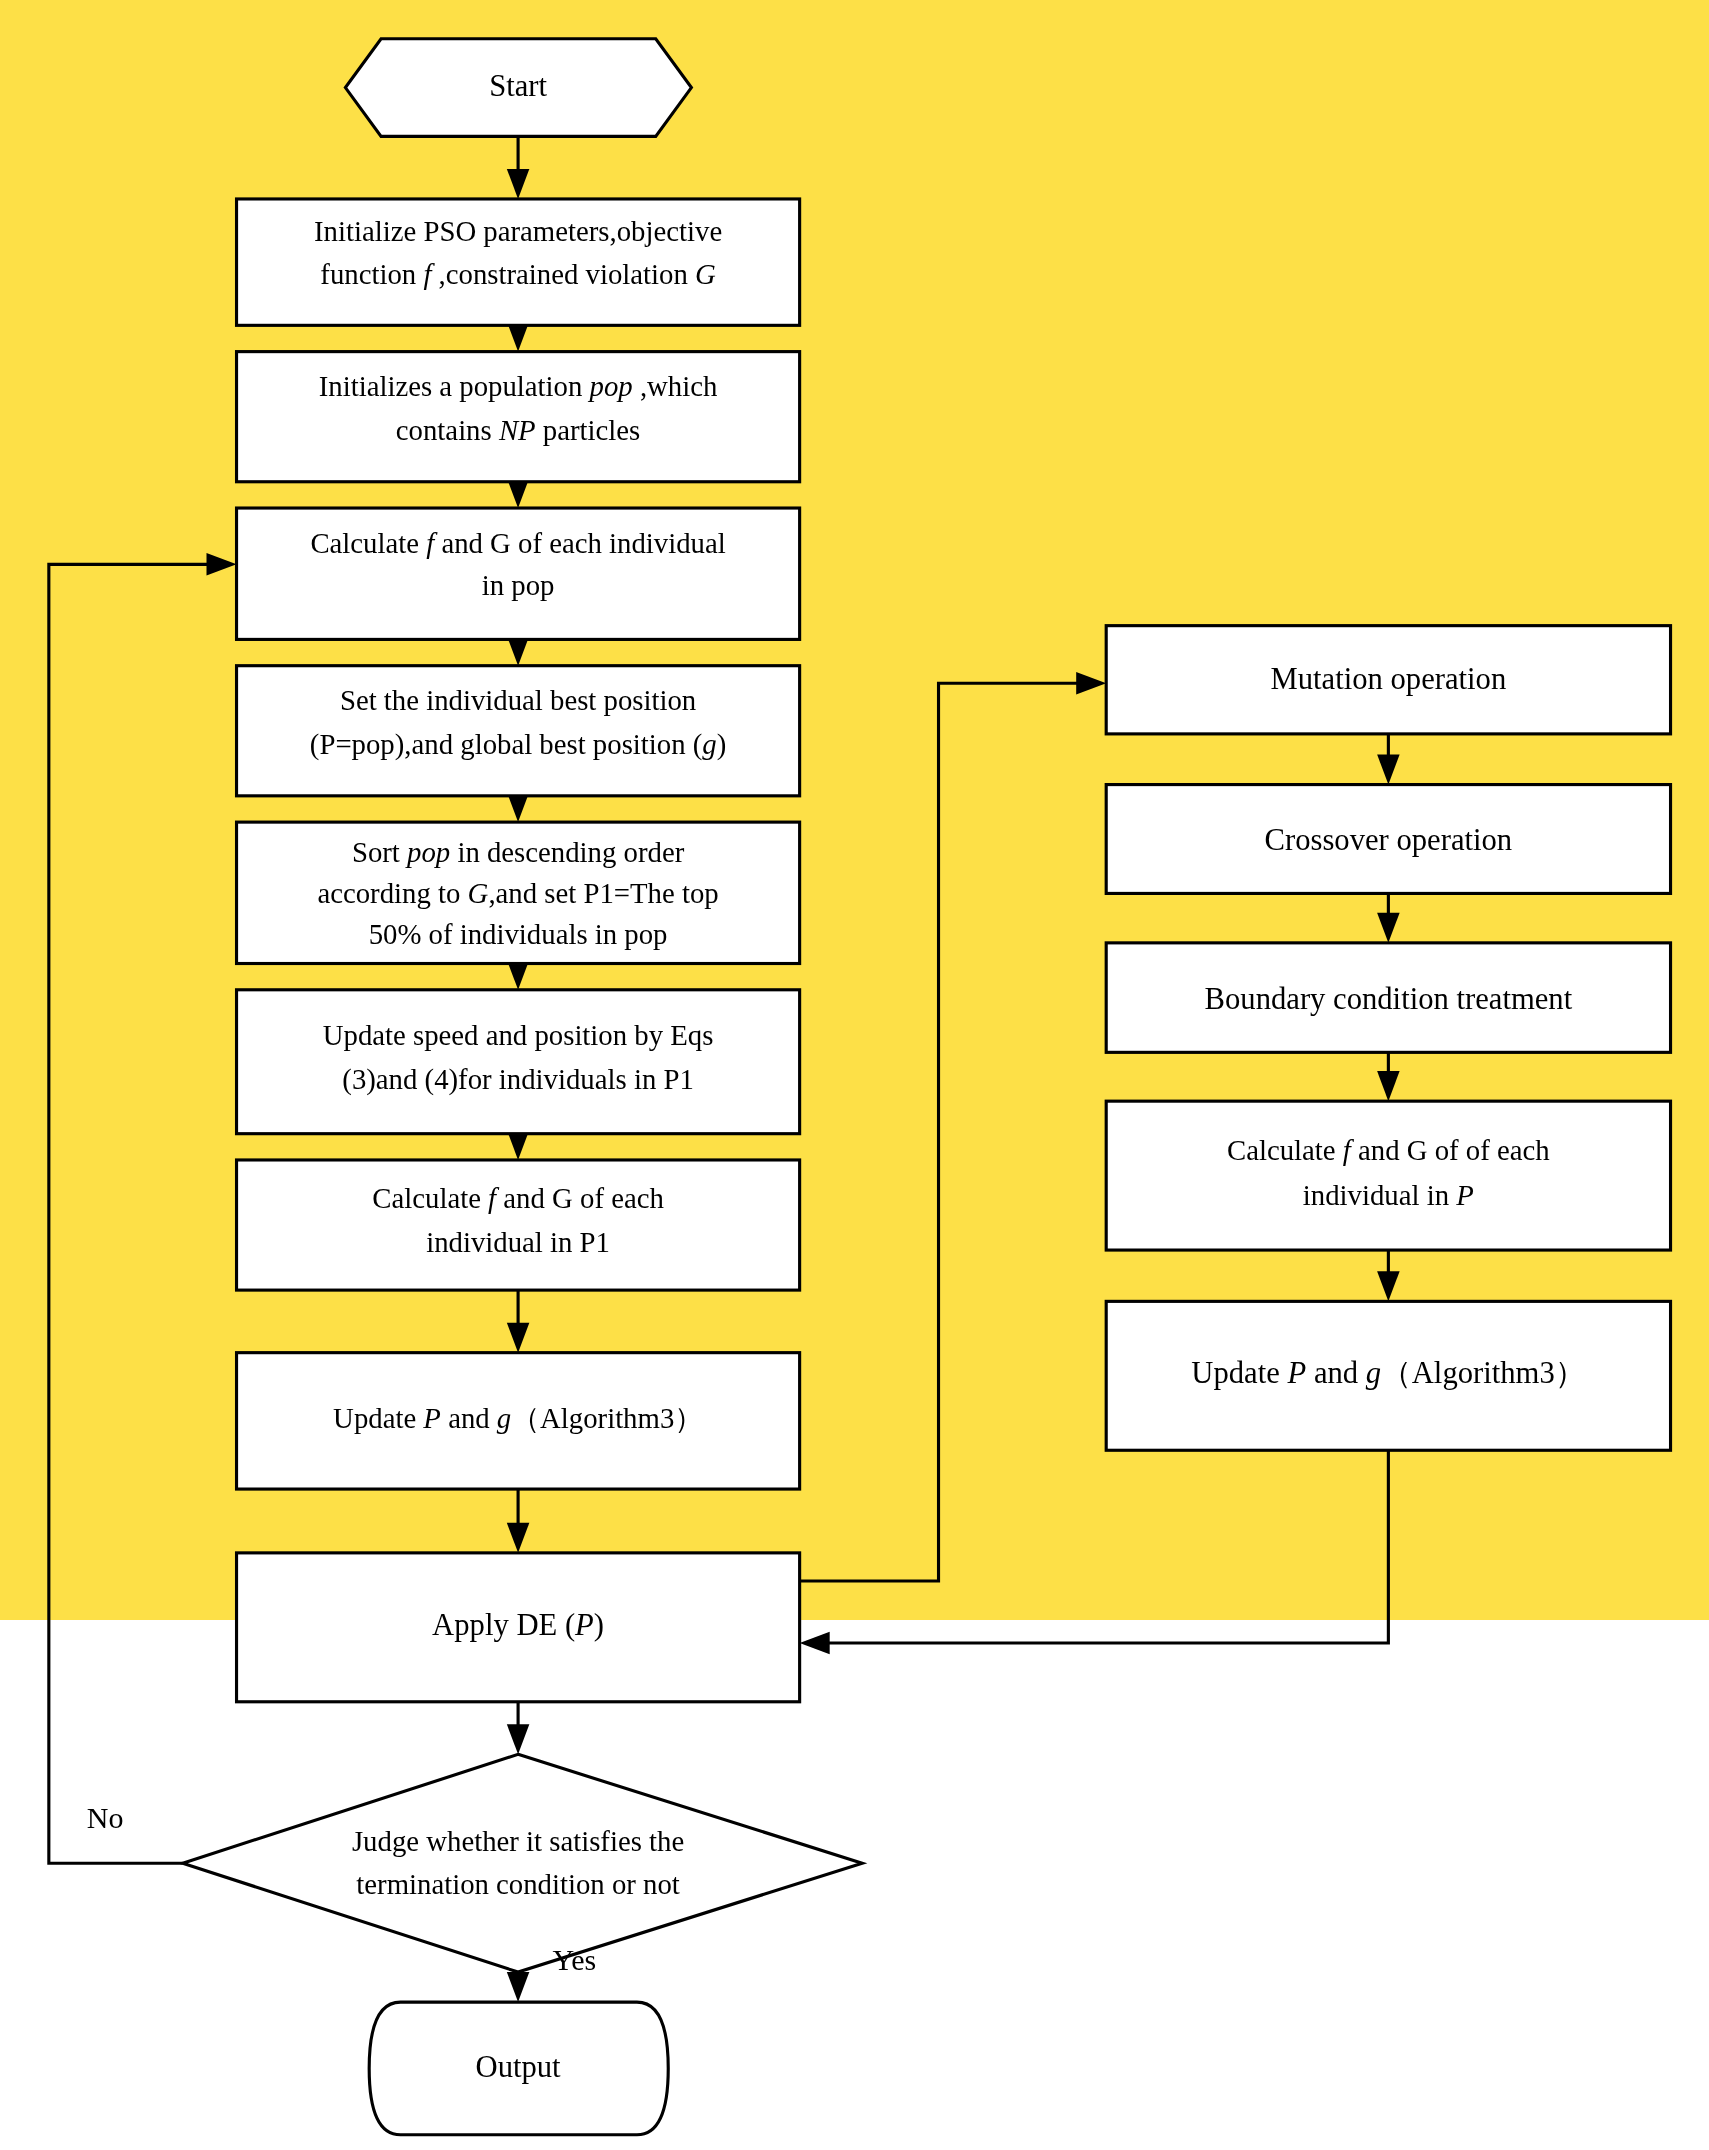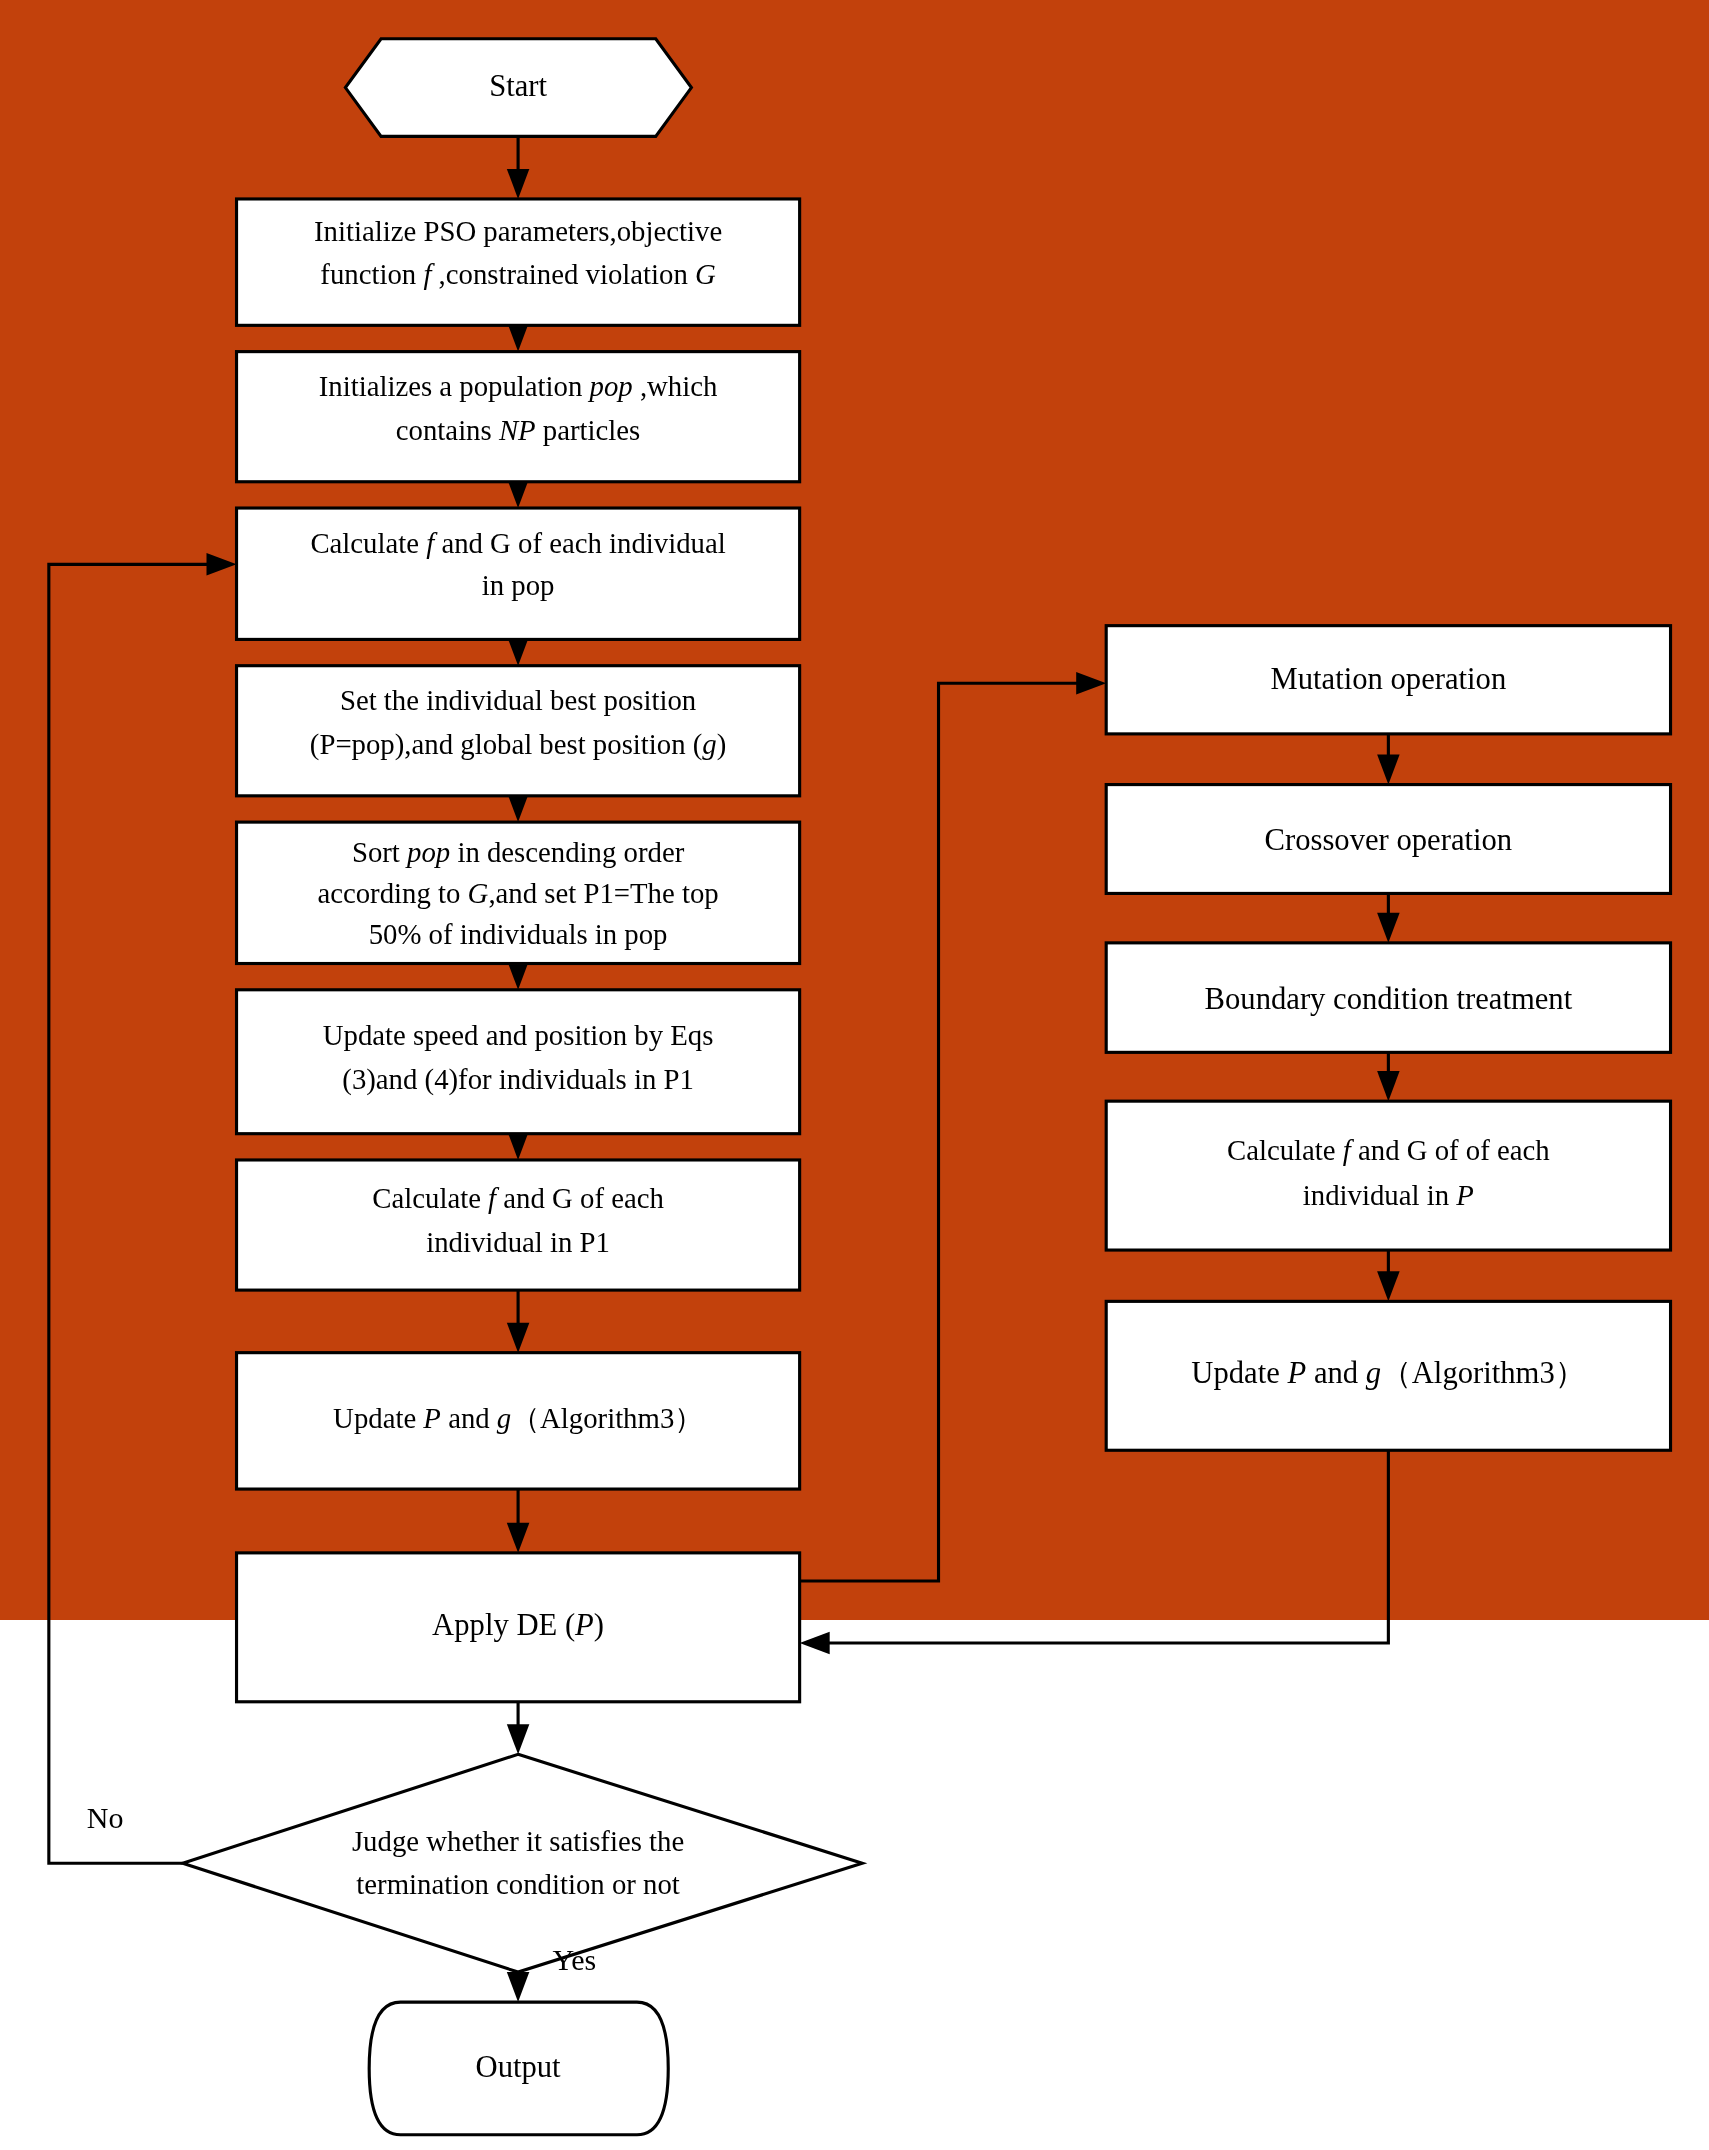--- a/index.html
+++ b/index.html
@@ -10,21 +10,21 @@
   body {
     width: 1710px;
     height: 2151px;
     font-family: "Liberation Serif", "DejaVu Serif", serif;
     overflow: hidden;
   }
   #flowchart-root {
     position: relative;
     width: 1710px;
     height: 1620px;
-    background: #c2410c;
+    background: #fde047;
   }
   svg#flow-svg {
     position: absolute;
     top: 0;
     left: 0;
     width: 1710px;
     height: 2151px;
     display: block;
   }
   .node-shape {

